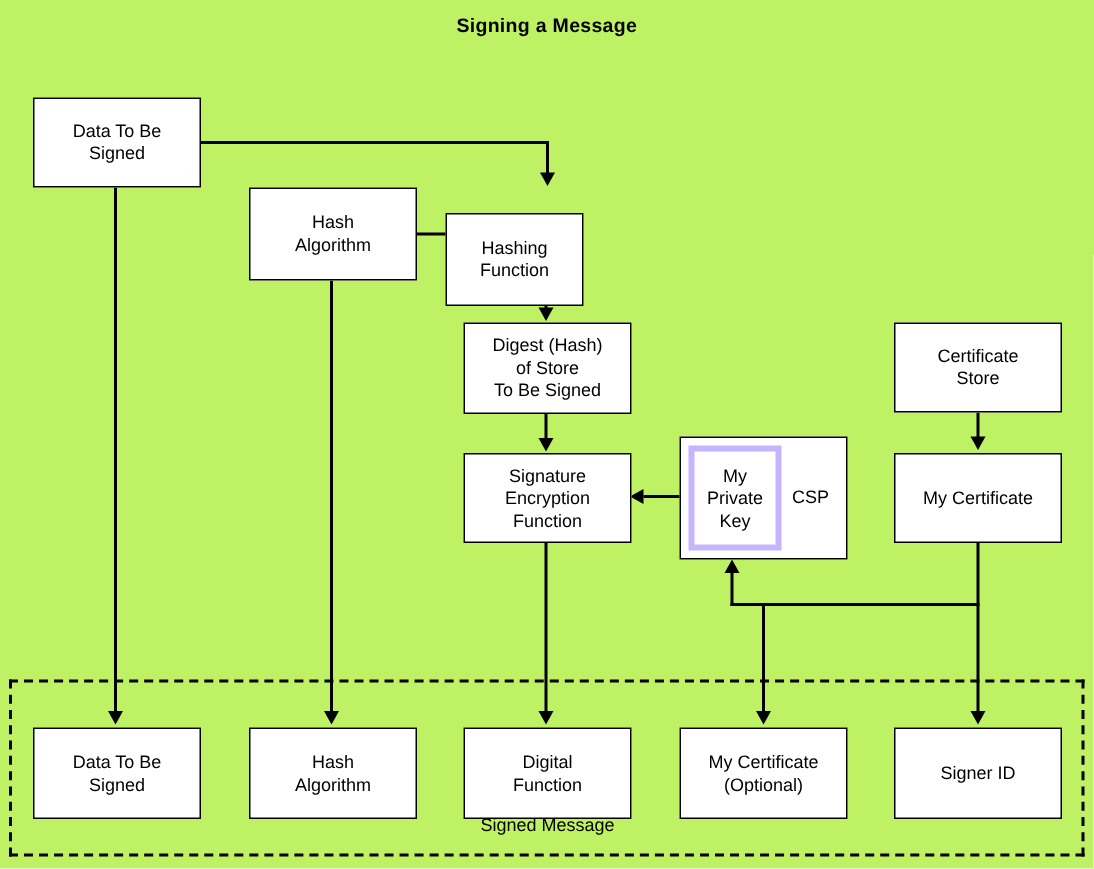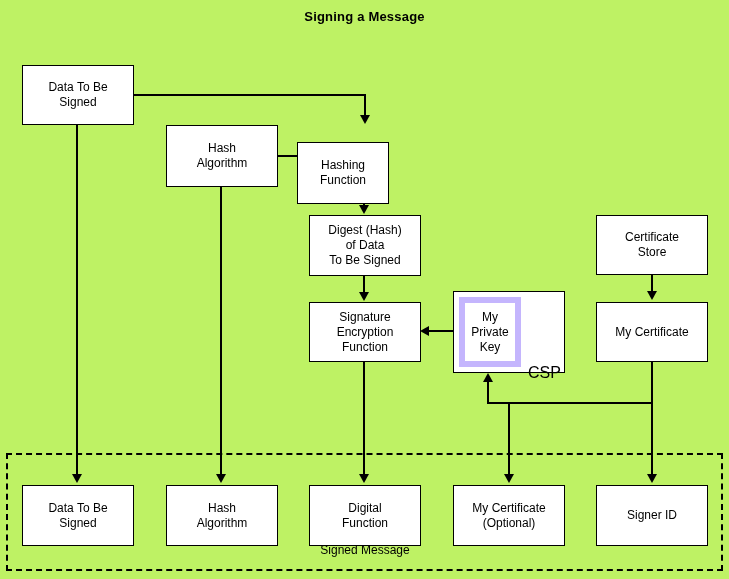--- a/index.html
+++ b/index.html
@@ -39,21 +39,21 @@
     text-align: center;
     font-size: 12px;
     line-height: 15px;
     color: #000000;
     white-space: pre-line;
     z-index: 3;
   }
   .inner-node {
     position: absolute;
     box-sizing: border-box;
-    border: 6px solid #c4b5fd;
+    border: 4px solid #c4b5fd;
     background: #ffffff;
     display: flex;
     align-items: center;
     justify-content: center;
     text-align: center;
     font-size: 12px;
     line-height: 15px;
     color: #000000;
     white-space: pre-line;
     z-index: 4;
@@ -69,25 +69,24 @@
     position: absolute;
     font-size: 12px;
     line-height: 14px;
     color: #000000;
     text-align: center;
     z-index: 3;
     white-space: nowrap;
   }
   .csp-label {
     position: absolute;
-    font-size: 16px;
+    font-size: 12px;
     color: #000000;
     z-index: 5;
     white-space: nowrap;
-    margin-top: 40px;
   }
   .edge-h {
     position: absolute;
     height: 2px;
     background: #000000;
     z-index: 2;
   }
   .edge-v {
     position: absolute;
     width: 2px;
@@ -172,21 +171,21 @@
   <div class="node" style="left:22px; top:65px; width:112px; height:60px;">Data To Be
 Signed</div>
 
   <div class="node" style="left:166px; top:125px; width:112px; height:62px;">Hash
 Algorithm</div>
 
   <div class="node" style="left:297px; top:125px; width:92px; height:62px;margin-top:17px;">Hashing
 Function</div>
 
   <div class="node" style="left:309px; top:215px; width:112px; height:61px;">Digest (Hash)
-of Data
+of Store
 To Be Signed</div>
 
   <div class="node" style="left:309px; top:302px; width:112px; height:60px;">Signature
 Encryption
 Function</div>
 
   <div class="node" style="left:453px; top:291px; width:112px; height:82px;"></div>
   <div class="inner-node" style="left:459px; top:297px; width:62px; height:70px;">My
 Private
 Key</div>

